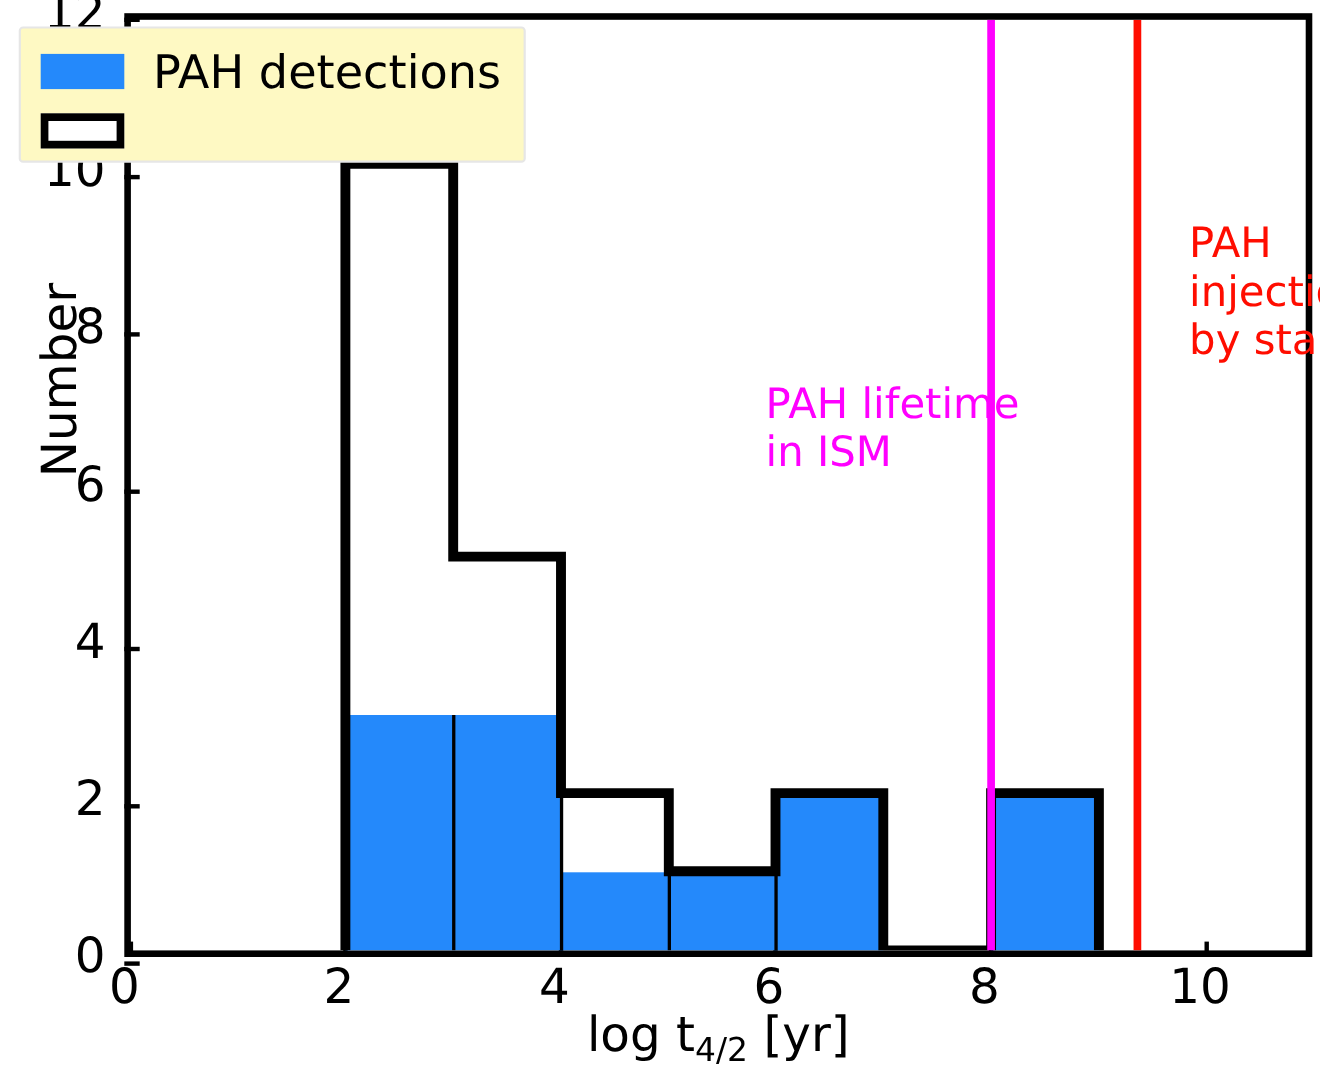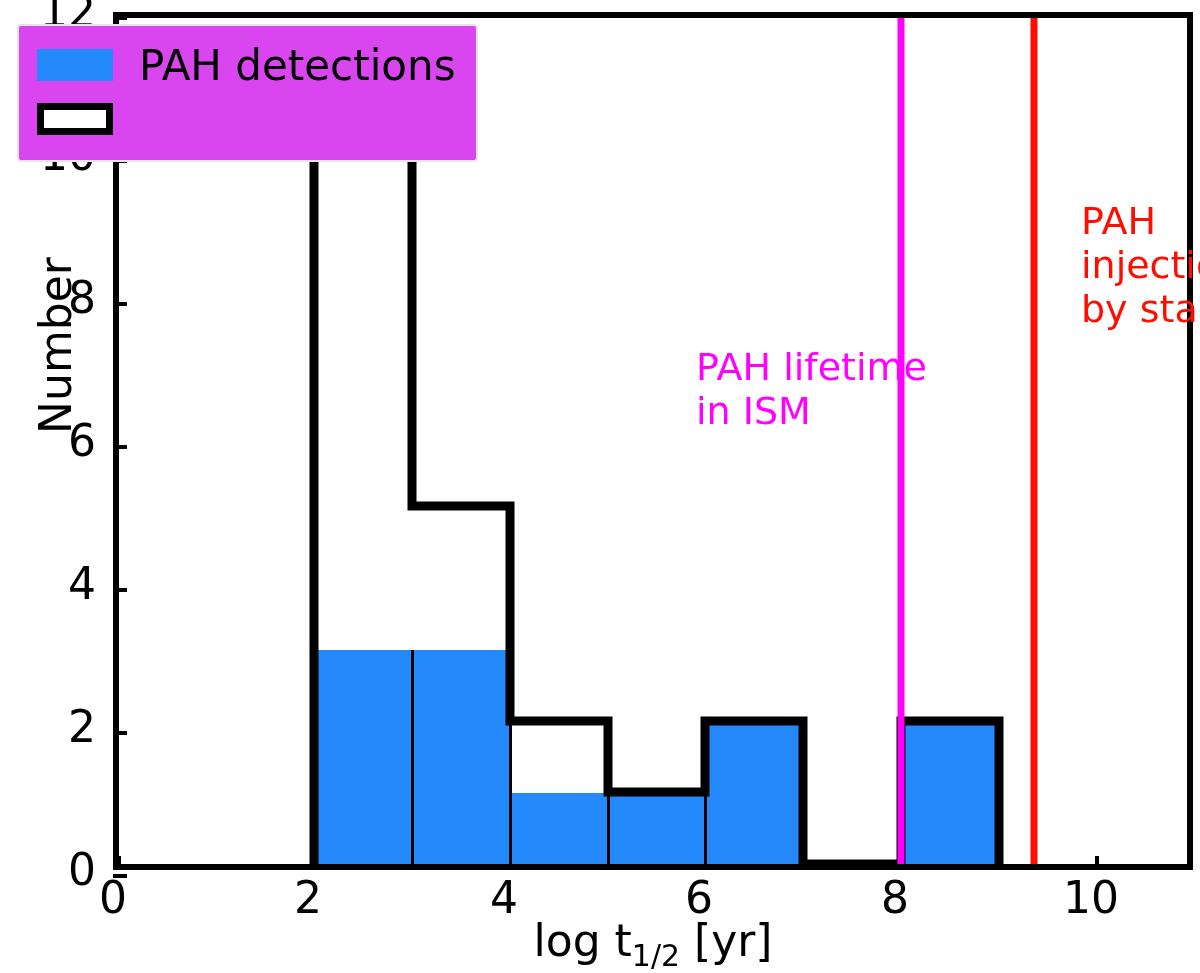--- a/index.html
+++ b/index.html
@@ -132,24 +132,24 @@
     position: absolute;
     font-size: 38px;
     line-height: 1.16;
     white-space: pre;
   }
   
   #legend {
     position: absolute;
     left: 17px;
     top: 24px;
-    background: #d946ef;
+    background: #fef9c3;
     border: 2px solid #e6e6e6;
     border-radius: 4px;
-    padding: 12px 20px 14px 18px;
+    padding: 12px 20px 0 18px;
     box-sizing: border-box;
   }
   .legend-row {
     display: flex;
     align-items: center;
     height: 54px;
   }
   .legend-swatch {
     width: 76px;
     height: 32px;
@@ -180,21 +180,21 @@
   <div class="yticklabel" style="top:727px;">2</div>
   <div class="yticklabel" style="top:870px;">0</div>
 
   <div class="xticklabel" style="left:113px;">0</div>
   <div class="xticklabel" style="left:308px;">2</div>
   <div class="xticklabel" style="left:504px;">4</div>
   <div class="xticklabel" style="left:699px;">6</div>
   <div class="xticklabel" style="left:895px;">8</div>
   <div class="xticklabel" style="left:1091px;">10</div>
 
-  <div id="xlabel"><span>log t</span><span class="sub">1/2</span><span>  [yr]</span></div>
+  <div id="xlabel"><span>log t</span><span class="sub">4/2</span><span>  [yr]</span></div>
 
   <div id="plot-area">
 
     <div class="xtick" style="left:0px;"></div>
     <div class="xtick" style="left:195px;"></div>
     <div class="xtick" style="left:391px;"></div>
     <div class="xtick" style="left:586px;"></div>
     <div class="xtick" style="left:782px;"></div>
     <div class="xtick" style="left:978px;"></div>
 

